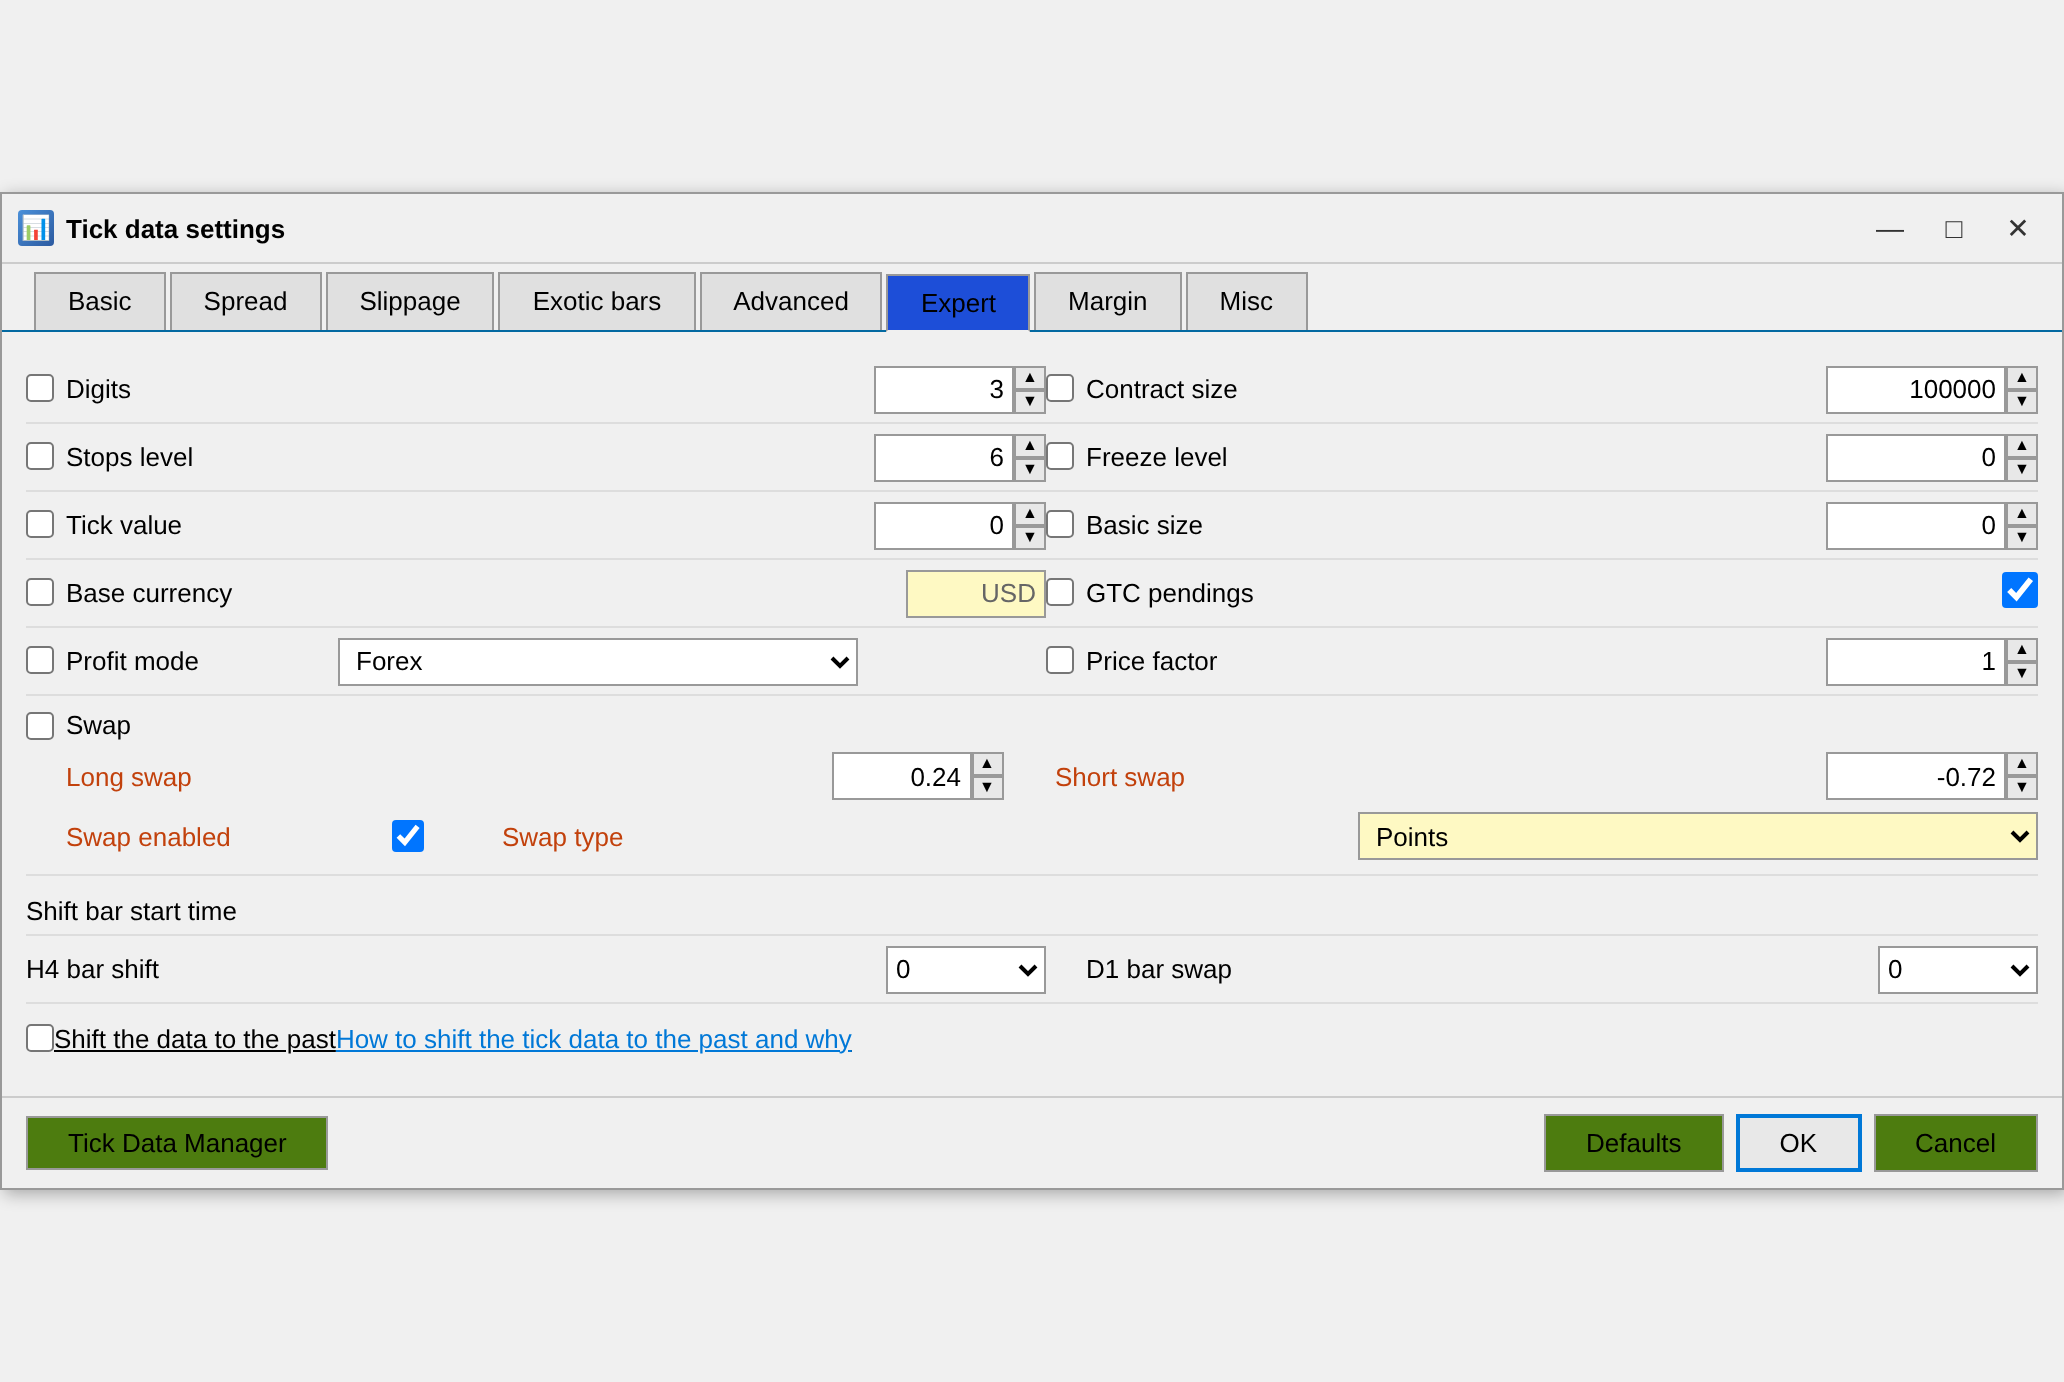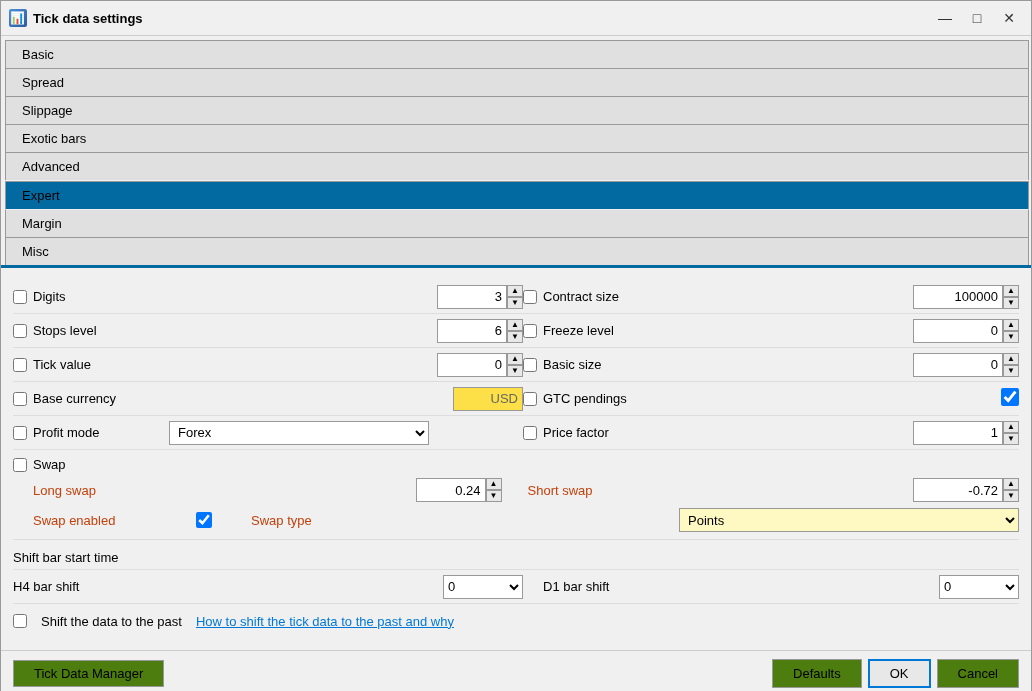--- a/index.html
+++ b/index.html
@@ -57,37 +57,36 @@
       cursor: pointer;
       font-size: 14px;
       display: flex;
       align-items: center;
       justify-content: center;
       color: #333;
     }
     .tabs {
       display: flex;
       background: #f0f0f0;
-      border-bottom: 3px solid #0369a1;
+      border-bottom: 1px solid #0369a1;
       padding-top: 4px;
-      padding-left: 4px;
-      flex-direction: column;
+      padding-left: 16px;
     }
     .tab {
       padding: 6px 16px;
       cursor: pointer;
       border: 1px solid #999;
       border-bottom: none;
       background: #e0e0e0;
       margin-right: 2px;
       font-size: 13px;
       user-select: none;
     }
     .tab.active {
-      background: #0369a1;
+      background: #1d4ed8;
       border-bottom: 1px solid #f0f0f0;
       font-weight: normal;
       position: relative;
       bottom: -1px;
     }
     .content {
       padding: 12px 12px;
       background: #f0f0f0;
     }
     .row {
@@ -105,21 +104,20 @@
       gap: 6px;
     }
     .col-right {
       display: flex;
       align-items: center;
       flex: 1;
       gap: 6px;
     }
     .checkbox-label {
       display: flex;
-      align-items: center;
       gap: 6px;
       min-width: 150px;
     }
     input[type="checkbox"] {
       width: 14px;
       height: 14px;
       cursor: pointer;
     }
     .spinner-group {
       display: flex;
@@ -362,21 +360,21 @@
       </div>
     </div>
 
     <div class="row">
       <div class="col-left">
         <div class="checkbox-label">
           <input type="checkbox" style="">
           <span>Base currency</span>
         </div>
         <div class="spinner-group">
-          <input type="text" class="spinner-input" value="USD" style="background: #fde047; color: rgb(102, 102, 102);">
+          <input type="text" class="spinner-input" value="USD" style="background: #fef9c3; color: rgb(102, 102, 102);">
         </div>
       </div>
       <div class="col-right">
         <div class="checkbox-label">
           <input type="checkbox" style="">
           <span>GTC pendings</span>
         </div>
         <div style="margin-left:auto;">
           <input type="checkbox" checked="" style="width: 18px; height: 18px; border: 1px solid rgb(153, 153, 153);">
         </div>
@@ -463,33 +461,33 @@
           <span style="min-width:150px;">H4 bar shift</span>
           <div style="margin-left:auto;">
             <select class="h4-select">
               <option>0</option>
               <option>1</option>
               <option>2</option>
             </select>
           </div>
         </div>
         <div class="col-right">
-          <span style="min-width:120px; margin-left:20px;">D1 bar shift</span>
+          <span style="min-width:120px; margin-left:20px;">D1 bar swap</span>
           <div style="margin-left:auto;">
             <select class="d1-select">
               <option>0</option>
               <option>1</option>
               <option>2</option>
             </select>
           </div>
         </div>
       </div>
 
       <div class="row">
-        <div style="display:flex; align-items:center; gap:14px;">
+        <div style="display:flex; align-items:center; gap:0;text-decoration:underline;">
           <input type="checkbox" style="">
           <span>Shift the data to the past</span>
           <a href="#" class="link-text">How to shift the tick data to the past and why</a>
         </div>
       </div>
     </div>
 
   </div>
 
   <div class="footer">

